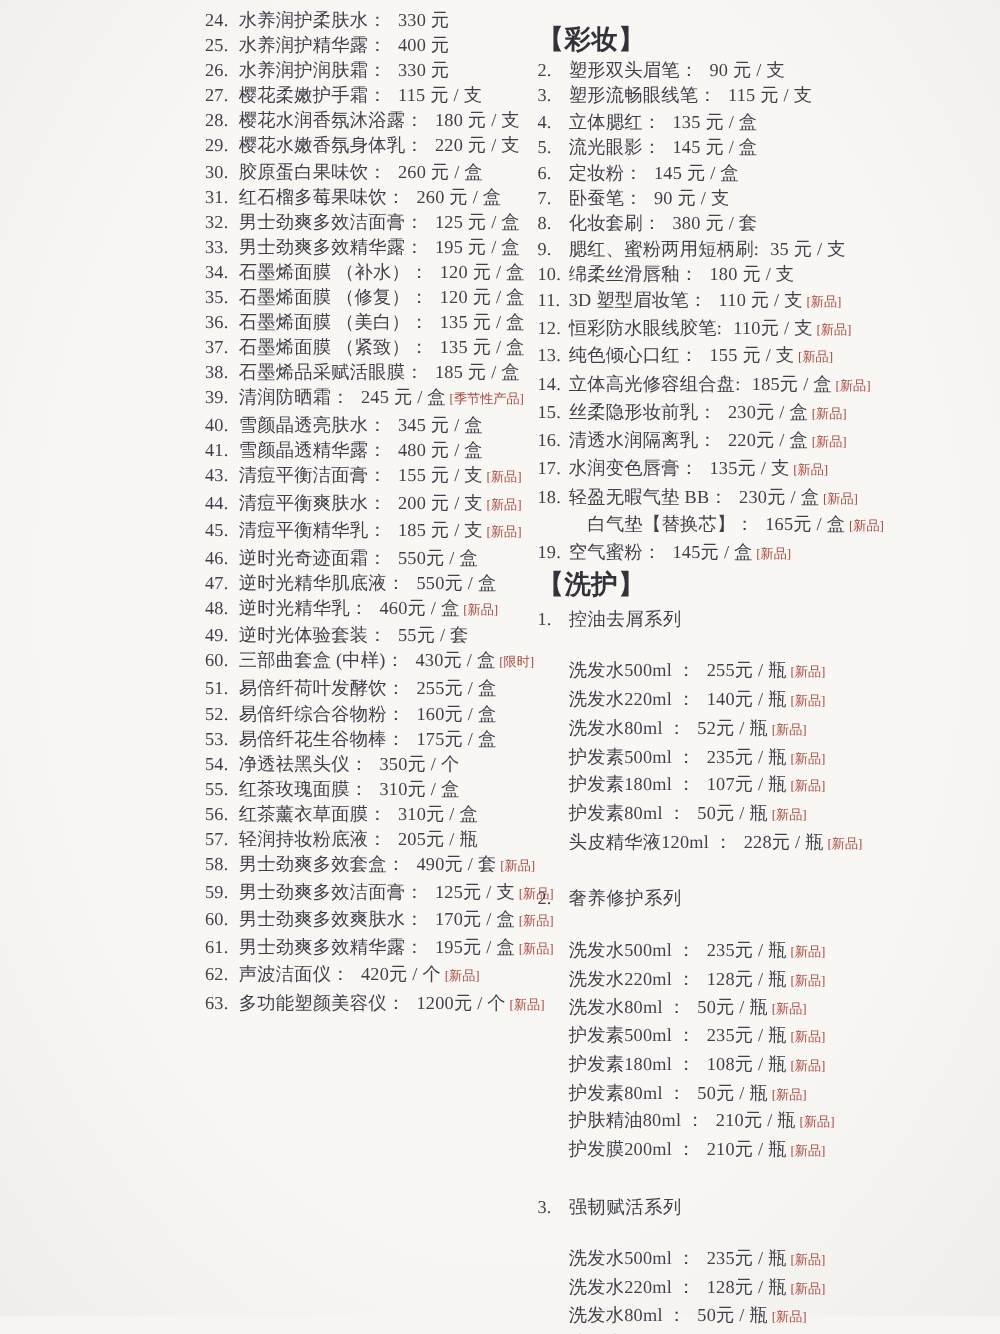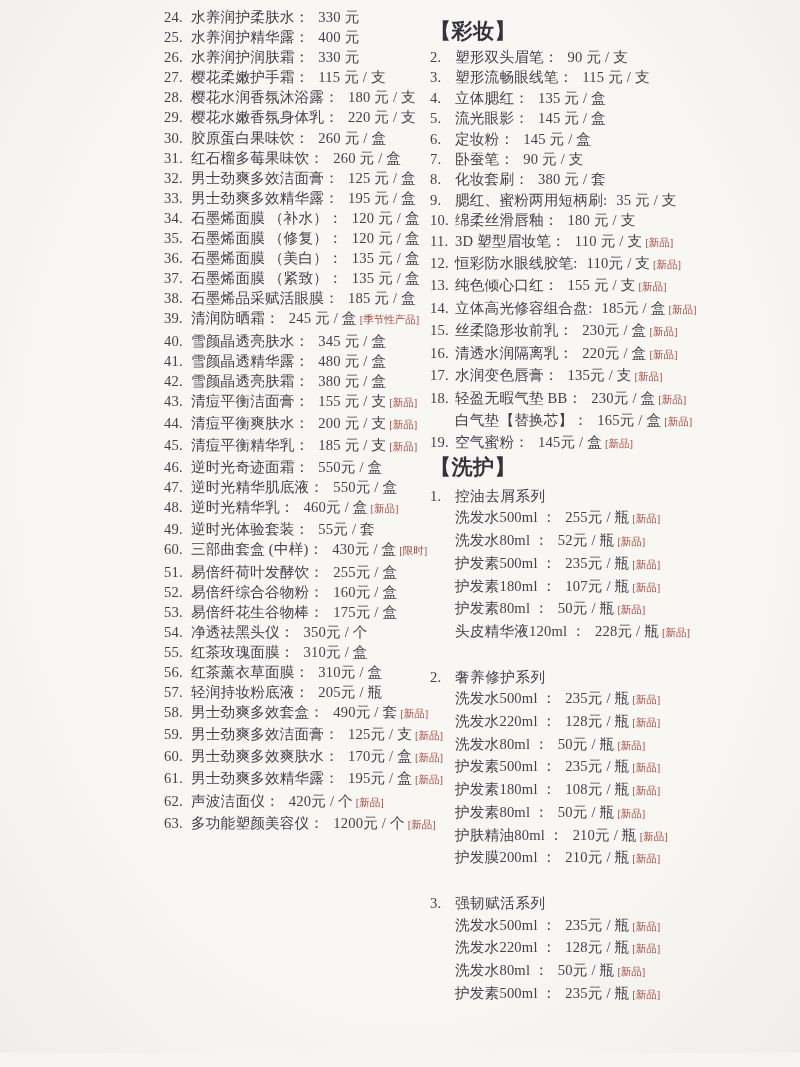--- a/index.html
+++ b/index.html
@@ -37,25 +37,25 @@
   }
   .sec-header{
     font-weight:bold;
     font-size:21px;
     line-height:24px;
     color:#33323b;
     letter-spacing:0.5px;
   }
   #makeup-header{margin-bottom:4px;}
   #washcare-header{margin-bottom:7px;}
-  .indent{margin-left:25px;}
+  .indent{margin-left:40px;}
   .series{margin-top:0;}
   .series + .series{margin-top:23px;}
   .series .row{line-height:20.7px;}
-  .series-items{margin-left:25px;}
+  .series-items{margin-left:25px;margin-top:20px;}
   .series-title .title{letter-spacing:0.5px;font-family:Liberation Mono, monospace;}
 </style>
 </head>
 <body>
 
 <div class="page">
   <div class="col-left" id="left-list">
       <div class="row"><span class="num">24.</span><span class="label">水养润护柔肤水：</span><span class="price">330 元</span></div>
       <div class="row"><span class="num">25.</span><span class="label">水养润护精华露：</span><span class="price">400 元</span></div>
       <div class="row"><span class="num">26.</span><span class="label">水养润护润肤霜：</span><span class="price">330 元</span></div>
@@ -67,21 +67,20 @@
       <div class="row"><span class="num">32.</span><span class="label">男士劲爽多效洁面膏：</span><span class="price">125 元 / 盒</span></div>
       <div class="row"><span class="num">33.</span><span class="label">男士劲爽多效精华露：</span><span class="price">195 元 / 盒</span></div>
       <div class="row"><span class="num">34.</span><span class="label">石墨烯面膜 （补水）：</span><span class="price">120 元 / 盒</span></div>
       <div class="row"><span class="num">35.</span><span class="label">石墨烯面膜 （修复）：</span><span class="price">120 元 / 盒</span></div>
       <div class="row"><span class="num">36.</span><span class="label">石墨烯面膜 （美白）：</span><span class="price">135 元 / 盒</span></div>
       <div class="row"><span class="num">37.</span><span class="label">石墨烯面膜 （紧致）：</span><span class="price">135 元 / 盒</span></div>
       <div class="row"><span class="num">38.</span><span class="label">石墨烯品采赋活眼膜：</span><span class="price">185 元 / 盒</span></div>
       <div class="row"><span class="num">39.</span><span class="label">清润防晒霜：</span><span class="price">245 元 / 盒</span><span class="tag">[季节性产品]</span></div>
       <div class="row"><span class="num">40.</span><span class="label">雪颜晶透亮肤水：</span><span class="price">345 元 / 盒</span></div>
       <div class="row"><span class="num">41.</span><span class="label">雪颜晶透精华露：</span><span class="price">480 元 / 盒</span></div>
-      <div class="row"><span class="num">42.</span><span class="label">雪颜晶透亮肤霜：</span><span class="price">380 元 / 盒</span></div>
       <div class="row"><span class="num">43.</span><span class="label">清痘平衡洁面膏：</span><span class="price">155 元 / 支</span><span class="tag">[新品]</span></div>
       <div class="row"><span class="num">44.</span><span class="label">清痘平衡爽肤水：</span><span class="price">200 元 / 支</span><span class="tag">[新品]</span></div>
       <div class="row"><span class="num">45.</span><span class="label">清痘平衡精华乳：</span><span class="price">185 元 / 支</span><span class="tag">[新品]</span></div>
       <div class="row"><span class="num">46.</span><span class="label">逆时光奇迹面霜：</span><span class="price">550元 / 盒</span></div>
       <div class="row"><span class="num">47.</span><span class="label">逆时光精华肌底液：</span><span class="price">550元 / 盒</span></div>
       <div class="row"><span class="num">48.</span><span class="label">逆时光精华乳：</span><span class="price">460元 / 盒</span><span class="tag">[新品]</span></div>
       <div class="row"><span class="num">49.</span><span class="label">逆时光体验套装：</span><span class="price">55元 / 套</span></div>
       <div class="row"><span class="num">60.</span><span class="label">三部曲套盒 (中样)：</span><span class="price">430元 / 盒</span><span class="tag">[限时]</span></div>
       <div class="row"><span class="num">51.</span><span class="label">易倍纤荷叶发酵饮：</span><span class="price">255元 / 盒</span></div>
       <div class="row"><span class="num">52.</span><span class="label">易倍纤综合谷物粉：</span><span class="price">160元 / 盒</span></div>
@@ -119,20 +118,21 @@
         <div class="row"><span class="num">18.</span><span class="label">轻盈无暇气垫 BB：</span><span class="price">230元 / 盒</span><span class="tag">[新品]</span></div>
         <div class="row indent"><span class="label">白气垫【替换芯】：</span><span class="price">165元 / 盒</span><span class="tag">[新品]</span></div>
         <div class="row"><span class="num">19.</span><span class="label">空气蜜粉：</span><span class="price">145元 / 盒</span><span class="tag">[新品]</span></div>
       </div>
     <div class="sec-header" id="washcare-header">【洗护】</div>
     <div id="washcare-list">
         <div class="series">
           <div class="row series-title"><span class="num">1.</span><span class="title">控油去屑系列</span></div>
           <div class="series-items">
             <div class="row"><span class="label">洗发水500ml ：</span><span class="price">255元 / 瓶</span><span class="tag">[新品]</span></div>
+            <div class="row"><span class="label">洗发水220ml ：</span><span class="price">140元 / 瓶</span><span class="tag">[新品]</span></div>
             <div class="row"><span class="label">洗发水80ml ：</span><span class="price">52元 / 瓶</span><span class="tag">[新品]</span></div>
             <div class="row"><span class="label">护发素500ml ：</span><span class="price">235元 / 瓶</span><span class="tag">[新品]</span></div>
             <div class="row"><span class="label">护发素180ml ：</span><span class="price">107元 / 瓶</span><span class="tag">[新品]</span></div>
             <div class="row"><span class="label">护发素80ml ：</span><span class="price">50元 / 瓶</span><span class="tag">[新品]</span></div>
             <div class="row"><span class="label">头皮精华液120ml ：</span><span class="price">228元 / 瓶</span><span class="tag">[新品]</span></div>
           </div>
         </div>
         <div class="series">
           <div class="row series-title"><span class="num">2.</span><span class="title">奢养修护系列</span></div>
           <div class="series-items">

